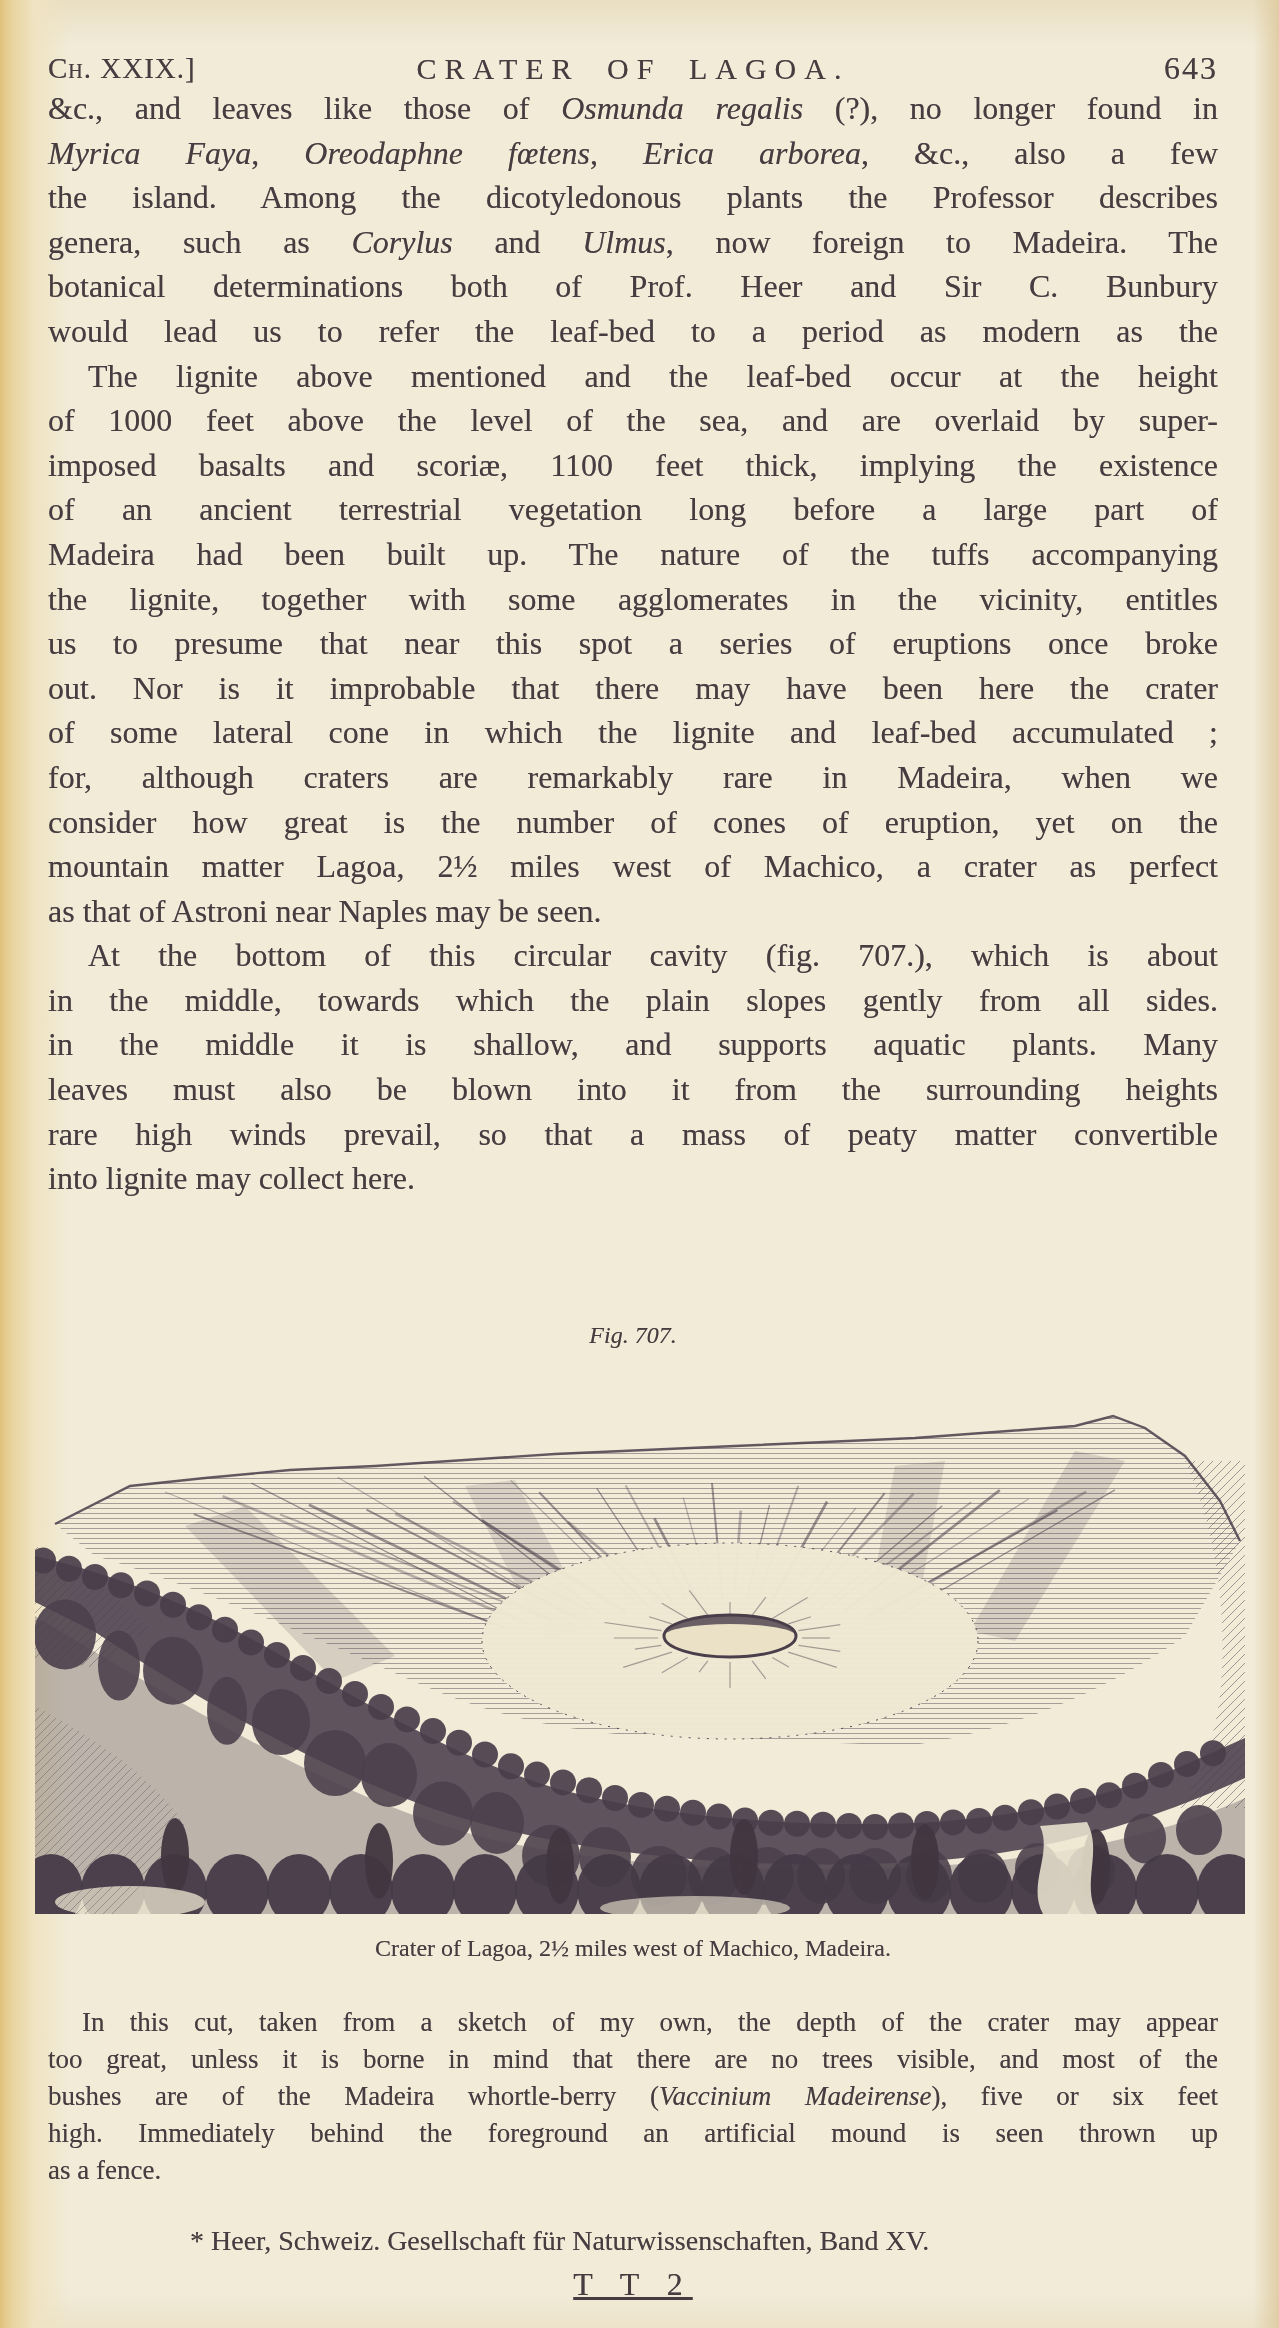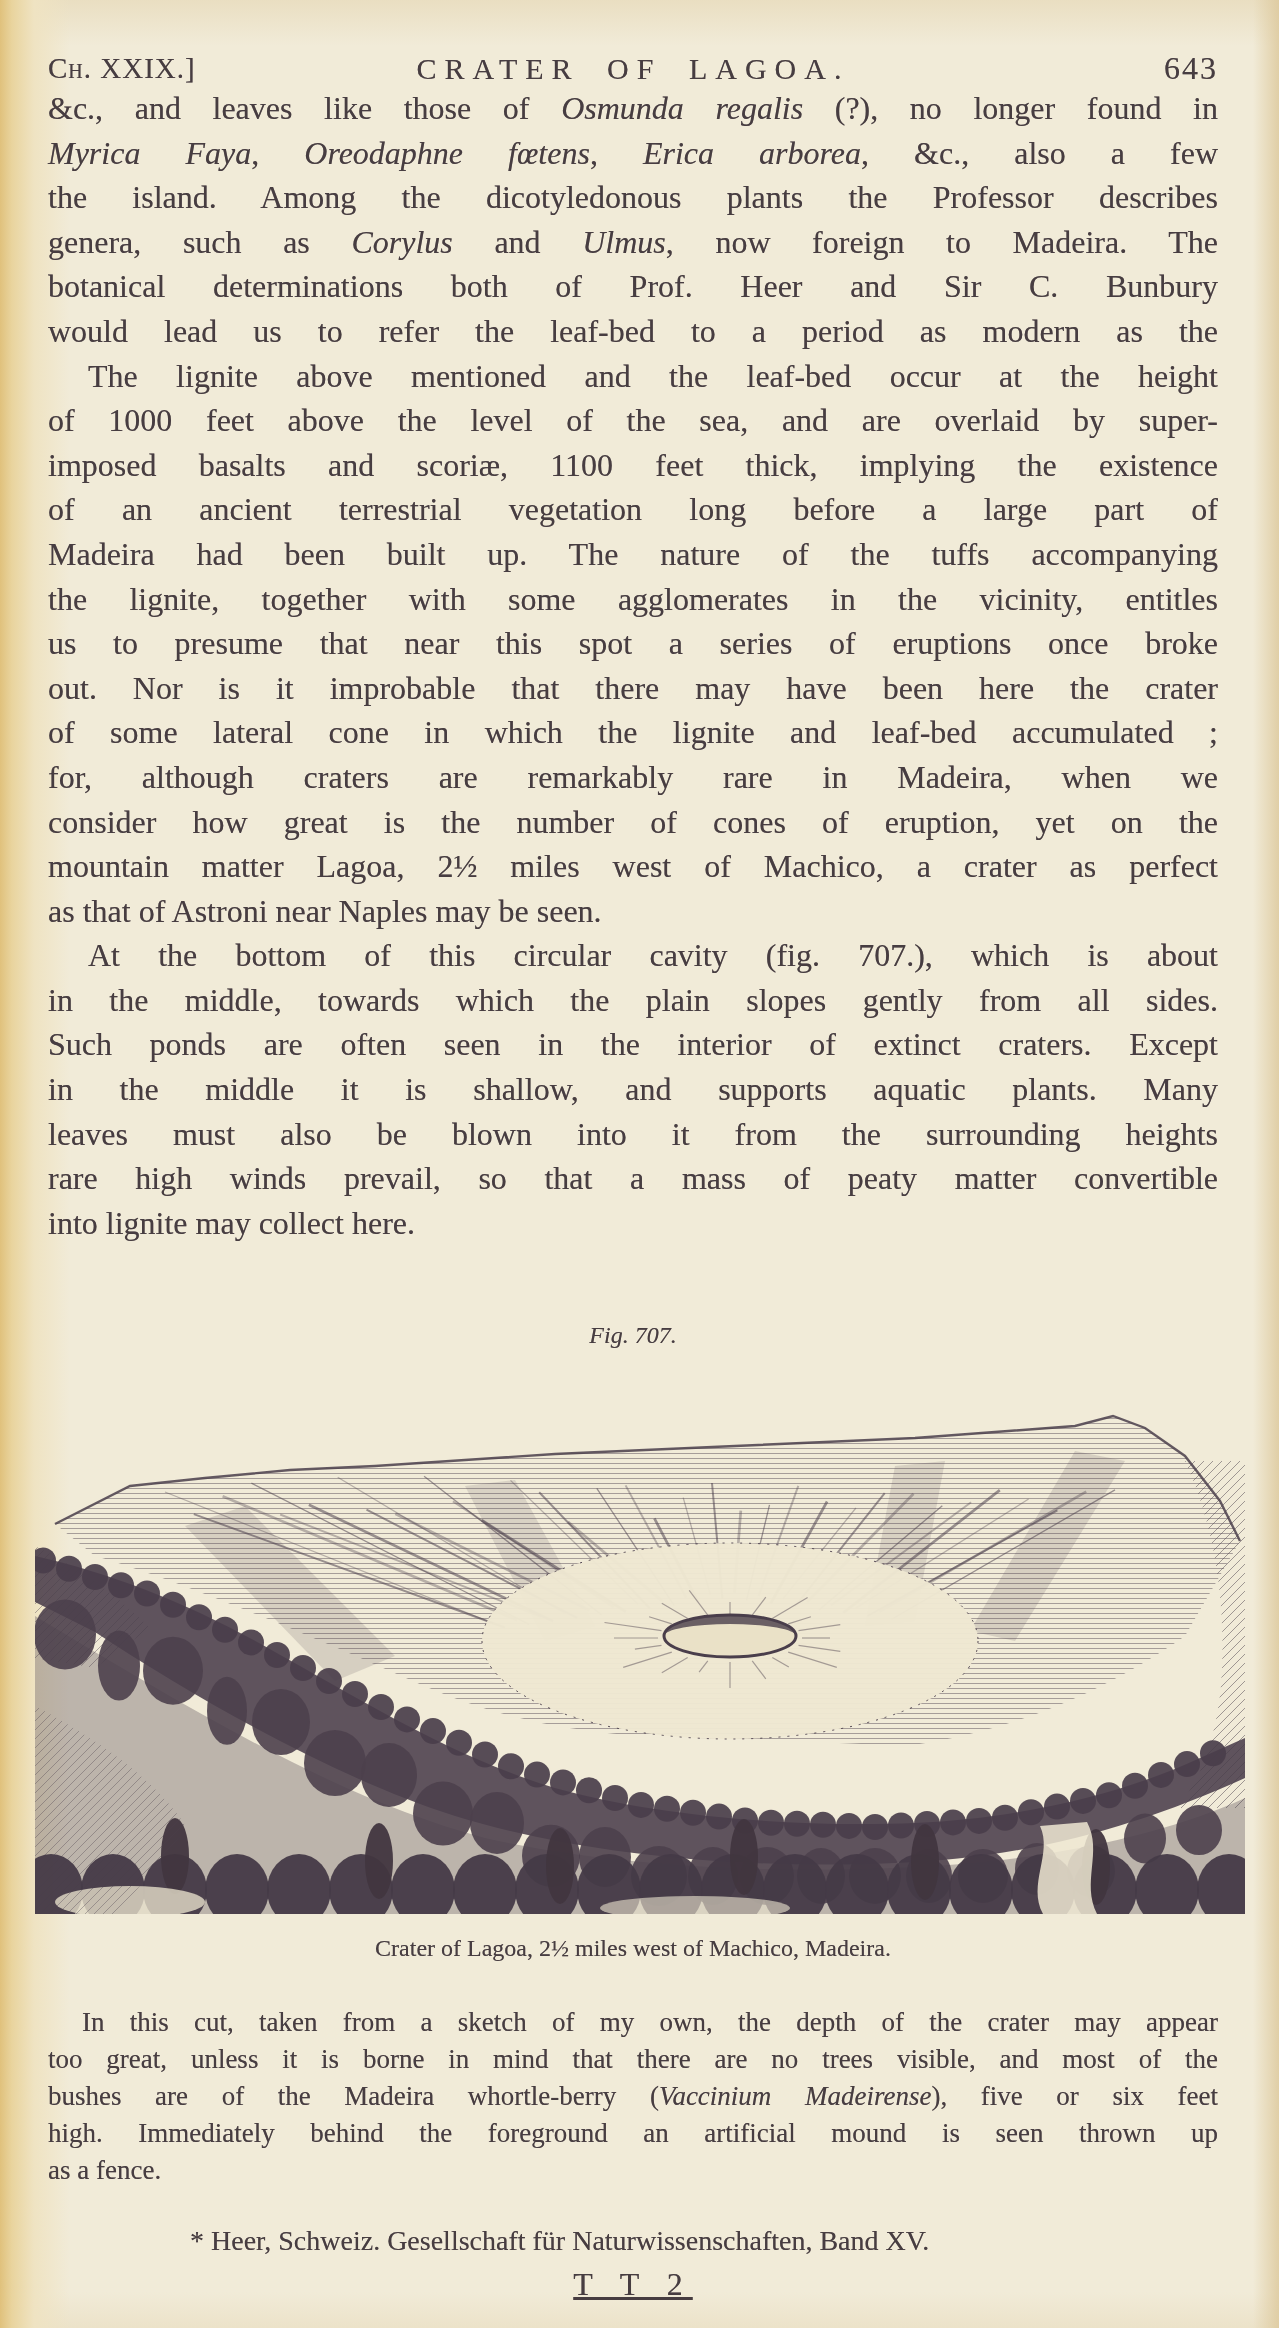--- a/index.html
+++ b/index.html
@@ -66,21 +66,20 @@
         <div class="line">out.  Nor is it improbable that there may have been here the crater</div>
         <div class="line">of some lateral cone in which the lignite and leaf-bed accumulated ;</div>
         <div class="line">for, although craters are remarkably rare in Madeira, when we</div>
         <div class="line">consider how great is the number of cones of eruption, yet on the</div>
         <div class="line">mountain matter Lagoa, 2½ miles west of Machico, a crater as perfect</div>
         <div class="line last">as that of Astroni near Naples may be seen.</div>
       </div>
       <div class="para">
         <div class="line first">At the bottom of this circular cavity (fig. 707.), which is about</div>
         <div class="line">in the middle, towards which the plain slopes gently from all sides.</div>
-        <div class="line">Such ponds are often seen in the interior of extinct craters.  Except</div>
         <div class="line">in the middle it is shallow, and supports aquatic plants.  Many</div>
         <div class="line">leaves must also be blown into it from the surrounding heights</div>
         <div class="line">rare high winds prevail, so that a mass of peaty matter convertible</div>
         <div class="line last">into lignite may collect here.</div>
       </div>
     </div>
 
   <div class="fig-label">Fig. 707.</div>
 
   <svg class="figure-svg" width="1210" height="508" viewBox="0 0 1210 508">

